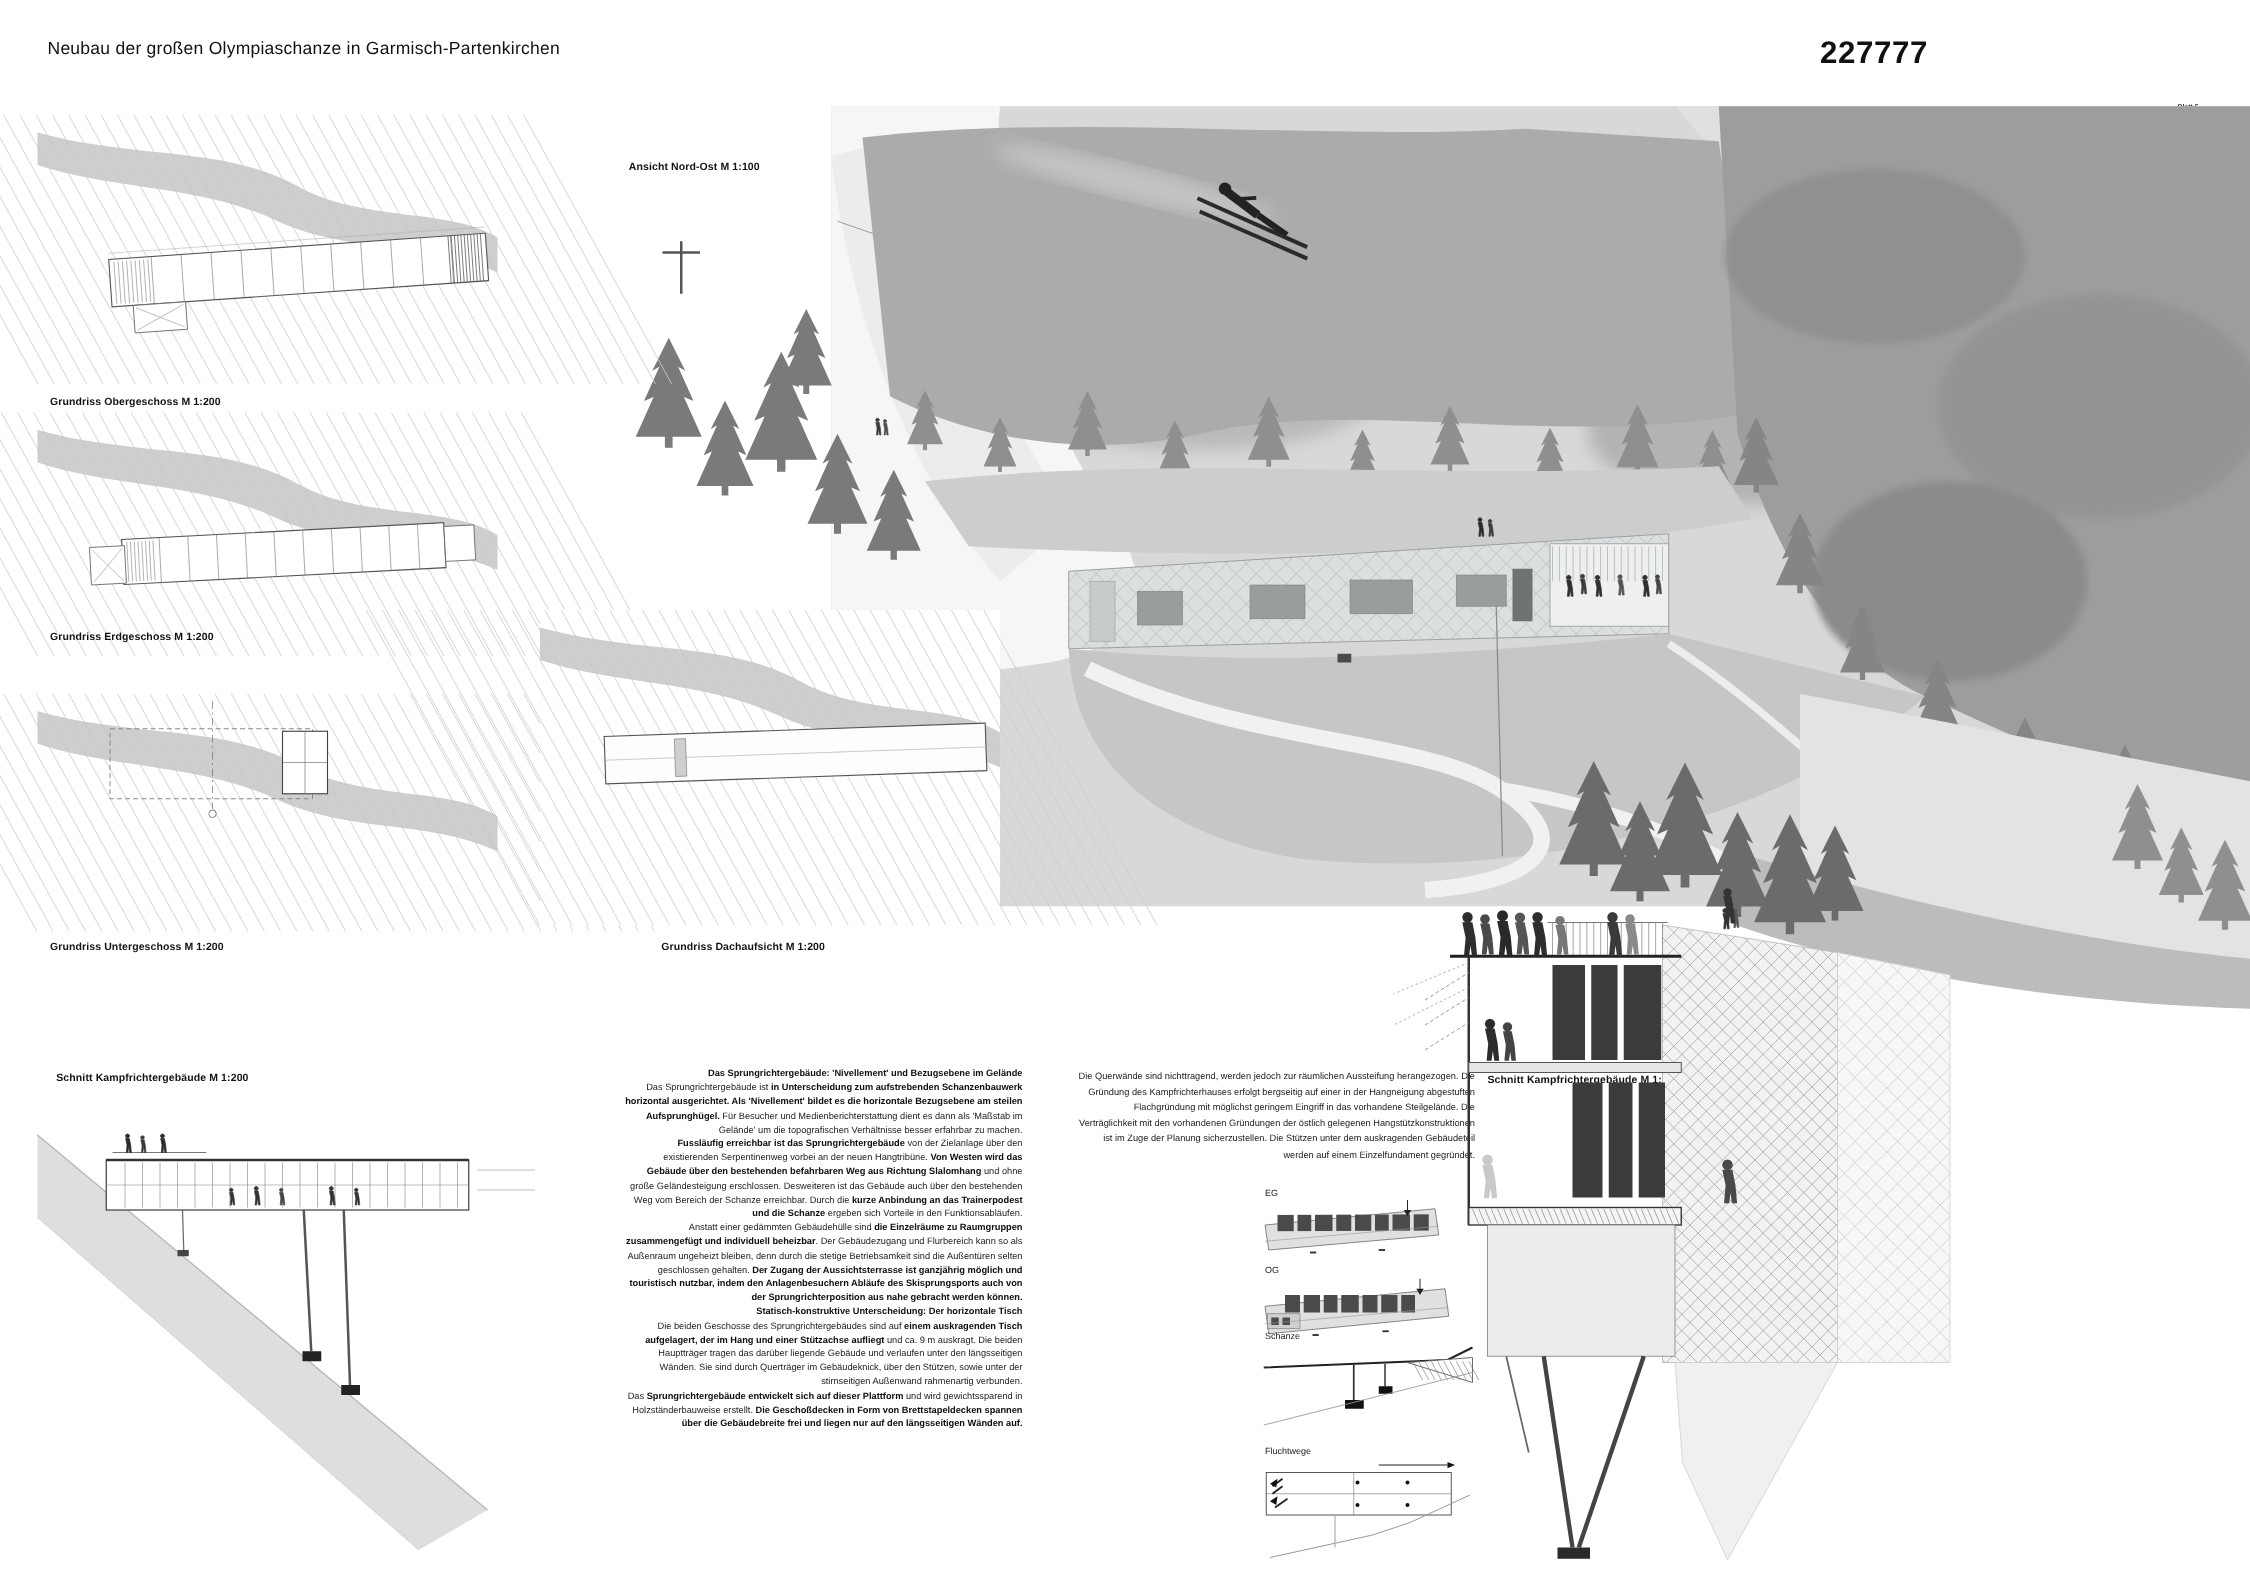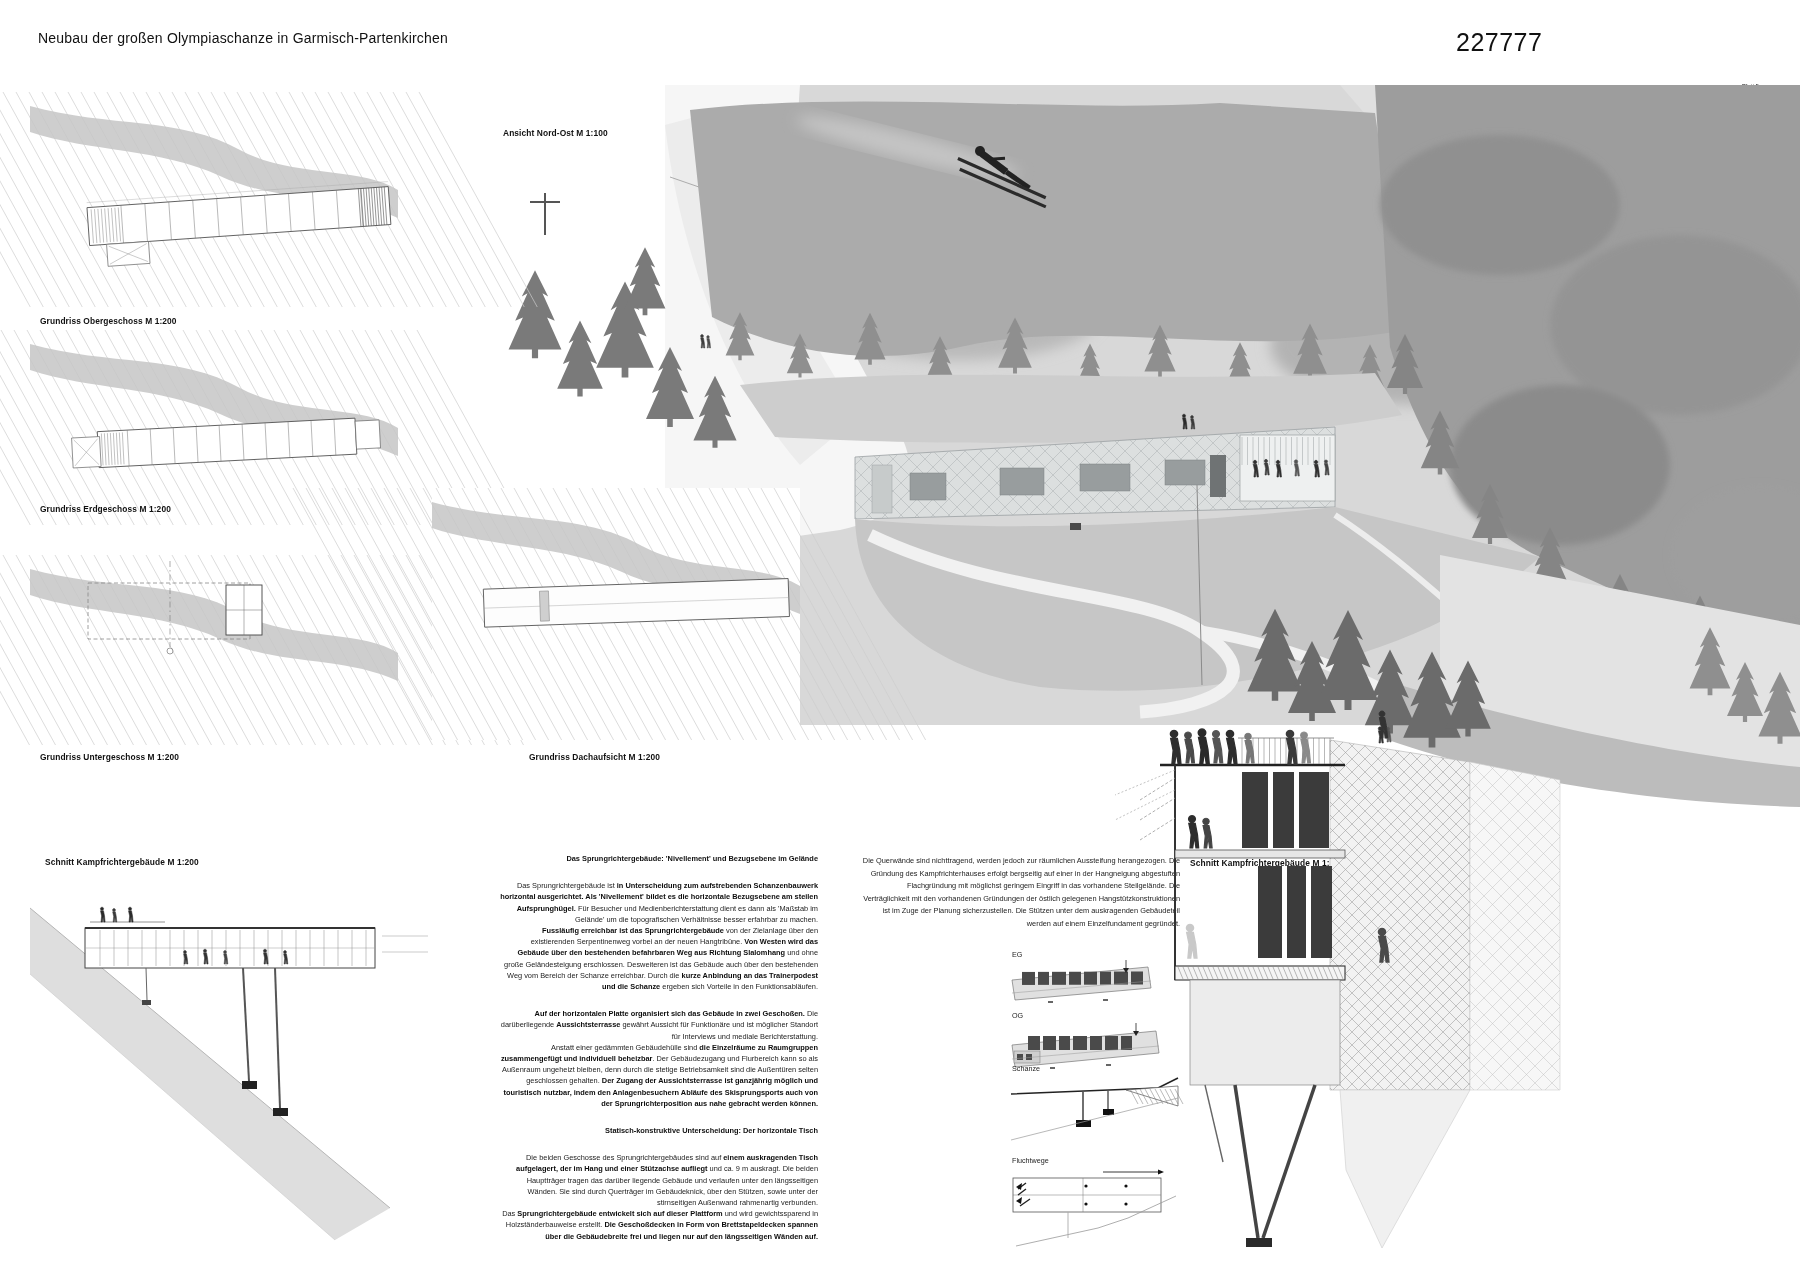--- a/index.html
+++ b/index.html
@@ -2,28 +2,28 @@
 <html><head>
 <meta charset="utf-8">
 <style>
   html,body{margin:0;padding:0}
   body{
     width:1800px;height:1272px;position:relative;background:#ffffff;
     font-family:"Liberation Sans",sans-serif;color:#111;overflow:hidden;
   }
   .abs{position:absolute}
   .page-title{left:38px;top:30px;font-size:14px;font-weight:normal;letter-spacing:.2px}
-  .entry-number{left:1456px;top:28px;font-size:25px;font-weight:normal;letter-spacing:.5px}
+  .entry-number{left:1456px;top:28px;font-size:25px;font-weight:bold;letter-spacing:.5px}
   .sheet-label{left:1742px;top:83px;font-size:5.5px;font-weight:bold;color:#333}
   .lbl{position:absolute;font-size:8.4px;font-weight:bold;letter-spacing:.1px;color:#111;white-space:nowrap}
   .minilbl{position:absolute;font-size:7.2px;color:#222;white-space:nowrap}
   .tcol{position:absolute;font-size:7.4px;line-height:11.2px;color:#222;text-align:right}
   .tcol .tb{margin:0}
   .tcol h3.tb{font-size:7.4px;font-weight:bold;color:#111}
-  .tcol .gap{margin-top:16px}
+  .tcol .gap{margin-top:0}
   .tcol b{color:#0d0d0d}
   .sidecol{line-height:12.6px}
   svg{display:block;overflow:visible}
 </style>
 </head>
 <body>
 
 <div class="abs page-title">Neubau der großen Olympiaschanze in Garmisch-Partenkirchen</div>
 <div class="abs entry-number">227777</div>
 <div class="abs sheet-label">Blatt 5</div>
@@ -564,21 +564,20 @@
       <rect x="112" y="122" width="9" height="5" fill="#444" stroke="none" stroke-width="0"></rect>
       <line x1="352" y1="58" x2="398" y2="58" stroke="#aaa" stroke-width="0.6"></line>
       <line x1="352" y1="74" x2="398" y2="74" stroke="#aaa" stroke-width="0.6"></line>
     </g>
   </svg>
 
 <div class="tcol" style="left:500px;top:853px;width:318px">
     <h3 class="tb">Das Sprungrichtergebäude: 'Nivellement' und Bezugsebene im Gelände</h3>
     <p class="tb gap">Das Sprungrichtergebäude ist <b>in Unterscheidung zum aufstrebenden Schanzenbauwerk horizontal ausgerichtet. Als 'Nivellement' bildet es die horizontale Bezugsebene am steilen Aufsprunghügel.</b> Für Besucher und Medienberichterstattung dient es dann als 'Maßstab im Gelände' um die topografischen Verhältnisse besser erfahrbar zu machen.</p>
     <p class="tb"><b>Fussläufig erreichbar ist das Sprungrichtergebäude</b> von der Zielanlage über den existierenden Serpentinenweg vorbei an der neuen Hangtribüne. <b>Von Westen wird das Gebäude über den bestehenden befahrbaren Weg aus Richtung Slalomhang</b> und ohne große Geländesteigung erschlossen. Desweiteren ist das Gebäude auch über den bestehenden Weg vom Bereich der Schanze erreichbar. Durch die <b>kurze Anbindung an das Trainerpodest und die Schanze</b> ergeben sich Vorteile in den Funktionsabläufen.</p>
-    <p class="tb gap"><b>Auf der horizontalen Platte organisiert sich das Gebäude in zwei Geschoßen.</b> Die darüberliegende <b>Aussichtsterrasse</b> gewährt Aussicht für Funktionäre und ist möglicher Standort für Interviews und mediale Berichterstattung.</p>
     <p class="tb">Anstatt einer gedämmten Gebäudehülle sind <b>die Einzelräume zu Raumgruppen zusammengefügt und individuell beheizbar</b>. Der Gebäudezugang und Flurbereich kann so als Außenraum ungeheizt bleiben, denn durch die stetige Betriebsamkeit sind die Außentüren selten geschlossen gehalten. <b>Der Zugang der Aussichtsterrasse ist ganzjährig möglich und touristisch nutzbar, indem den Anlagenbesuchern Abläufe des Skisprungsports auch von der Sprungrichterposition aus nahe gebracht werden können.</b></p>
     <h3 class="tb gap">Statisch-konstruktive Unterscheidung: Der horizontale Tisch</h3>
     <p class="tb gap">Die beiden Geschosse des Sprungrichtergebäudes sind auf <b>einem auskragenden Tisch aufgelagert, der im Hang und einer Stützachse aufliegt</b> und ca. 9 m auskragt. Die beiden Hauptträger tragen das darüber liegende Gebäude und verlaufen unter den längsseitigen Wänden. Sie sind durch Querträger im Gebäudeknick, über den Stützen, sowie unter der stirnseitigen Außenwand rahmenartig verbunden.</p>
     <p class="tb">Das <b>Sprungrichtergebäude entwickelt sich auf dieser Plattform</b> und wird gewichtssparend in Holzständerbauweise erstellt. <b>Die Geschoßdecken in Form von Brettstapeldecken spannen über die Gebäudebreite frei und liegen nur auf den längsseitigen Wänden auf.</b></p>
   </div>
 
 <div class="tcol sidecol" style="left:860px;top:855px;width:320px">
     <p class="tb">Die Querwände sind nichttragend, werden jedoch zur räumlichen Aussteifung herangezogen. Die Gründung des Kampfrichterhauses erfolgt bergseitig auf einer in der Hangneigung abgestuften Flachgründung mit möglichst geringem Eingriff in das vorhandene Steilgelände. Die Verträglichkeit mit den vorhandenen Gründungen der östlich gelegenen Hangstützkonstruktionen ist im Zuge der Planung sicherzustellen. Die Stützen unter dem auskragenden Gebäudeteil werden auf einem Einzelfundament gegründet.</p>
   </div>
 

